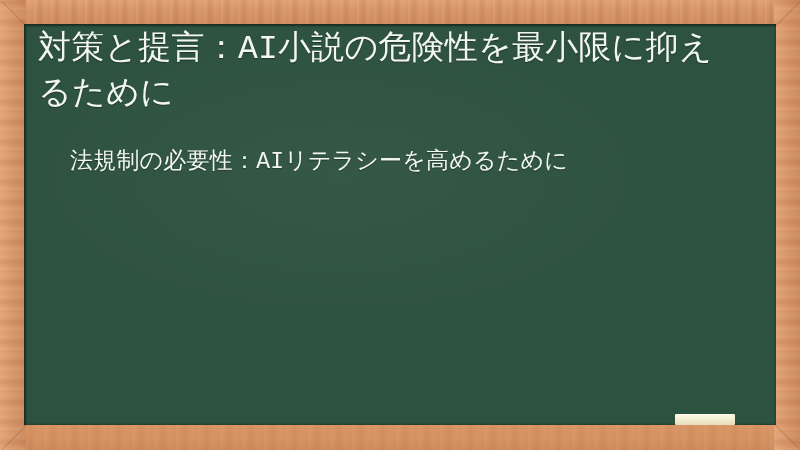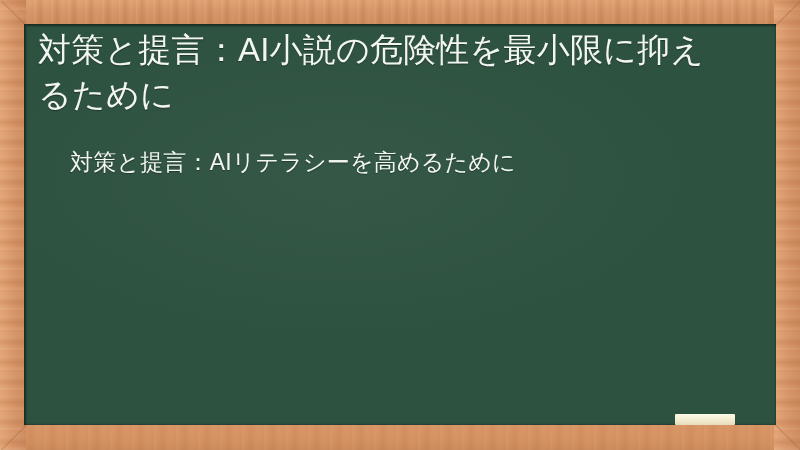--- a/index.html
+++ b/index.html
@@ -5,21 +5,21 @@
   html, body {
     margin: 0;
     padding: 0;
     background: #ffffff;
   }
   #slide {
     position: relative;
     width: 800px;
     height: 450px;
     overflow: hidden;
-    font-family: Liberation Sans, sans-serif;
+    font-family: Liberation Mono, monospace;
   }
 
   
   .frame {
     position: absolute;
     inset: 0;
     background: #d2905f;
   }
   .frame-top, .frame-bottom {
     position: absolute;
@@ -176,21 +176,21 @@
     <div class="mitre bl"></div>
     <div class="mitre br"></div>
   </div>
 
   <div class="board">
     <div class="board-inner">
 
       <div class="title">対策と提言：AI小説の危険性を最小限に抑えるために</div>
 
       <ul class="bullets">
-        <li class="bullet">対策と提言：AIリテラシーを高めるために</li>
+        <li class="bullet">法規制の必要性：AIリテラシーを高めるために</li>
       </ul>
 
       <div class="chalk"></div>
 
     </div>
   </div>
 
 </div>
 
 </body></html>

